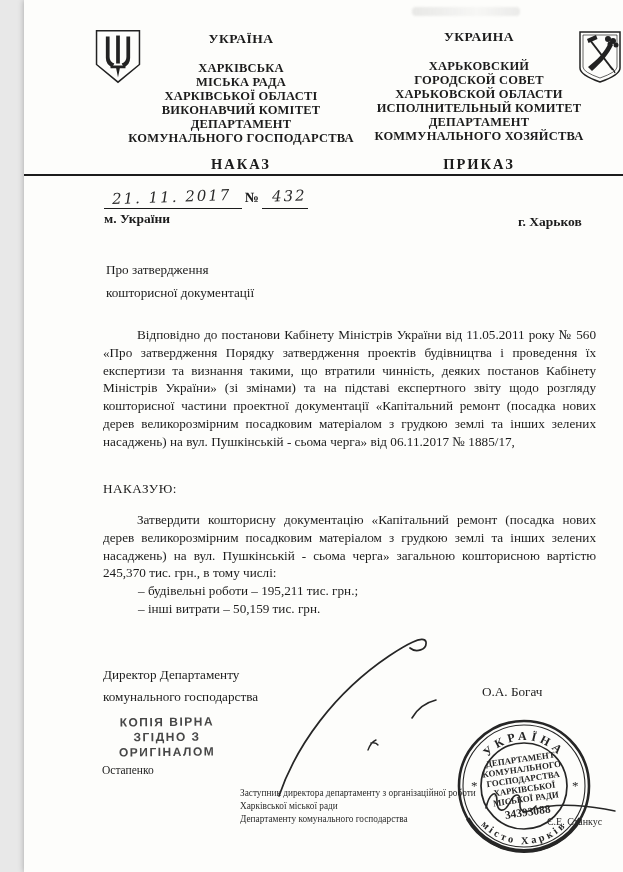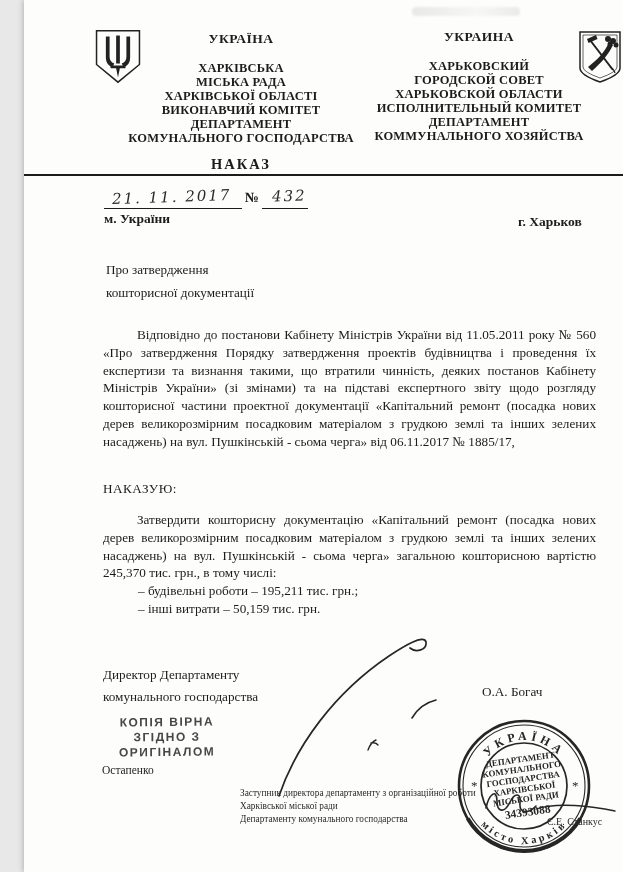--- a/index.html
+++ b/index.html
@@ -86,20 +86,21 @@
         <circle cx="36" cy="11" r="3"></circle>
       <circle cx="39" cy="15" r="2.5"></circle>
         <circle cx="33" cy="14" r="2.5"></circle>
       <path d="M10,9 l9,-4 l1.5,4 l-9,4 z"></path>
     </g>
     <path d="M13,10 L36,40" stroke="#222" stroke-width="2" fill="none"></path>
     <path d="M33,37 q4,2 5,6" stroke="#222" stroke-width="1.2" fill="none"></path>
   </svg>
 
   <div class="abs doctype" style="left:92px;top:156px;width:250px;">НАКАЗ</div>
+  <div class="abs doctype" style="left:350px;top:156px;width:210px;">ПРИКАЗ</div>
   <div class="abs rule" style="left:0;top:174px;width:623px;height:2px;"></div>
 
   <div class="abs hand" style="left:88px;top:188px;transform:rotate(-2deg);">21. 11. 2017</div>
   <div class="abs rule" style="left:80px;top:208px;width:138px;height:1.4px;"></div>
   <div class="abs bold" style="left:221px;top:190px;font-size:14px;">№</div>
   <div class="abs hand" style="left:248px;top:187px;transform:rotate(-2deg);">432</div>
   <div class="abs rule" style="left:238px;top:208px;width:46px;height:1.4px;"></div>
   <div class="abs meta-city" style="left:80px;top:211px;">м. України</div>
   <div class="abs meta-city" style="left:494px;top:214px;">г. Харьков</div>
 

